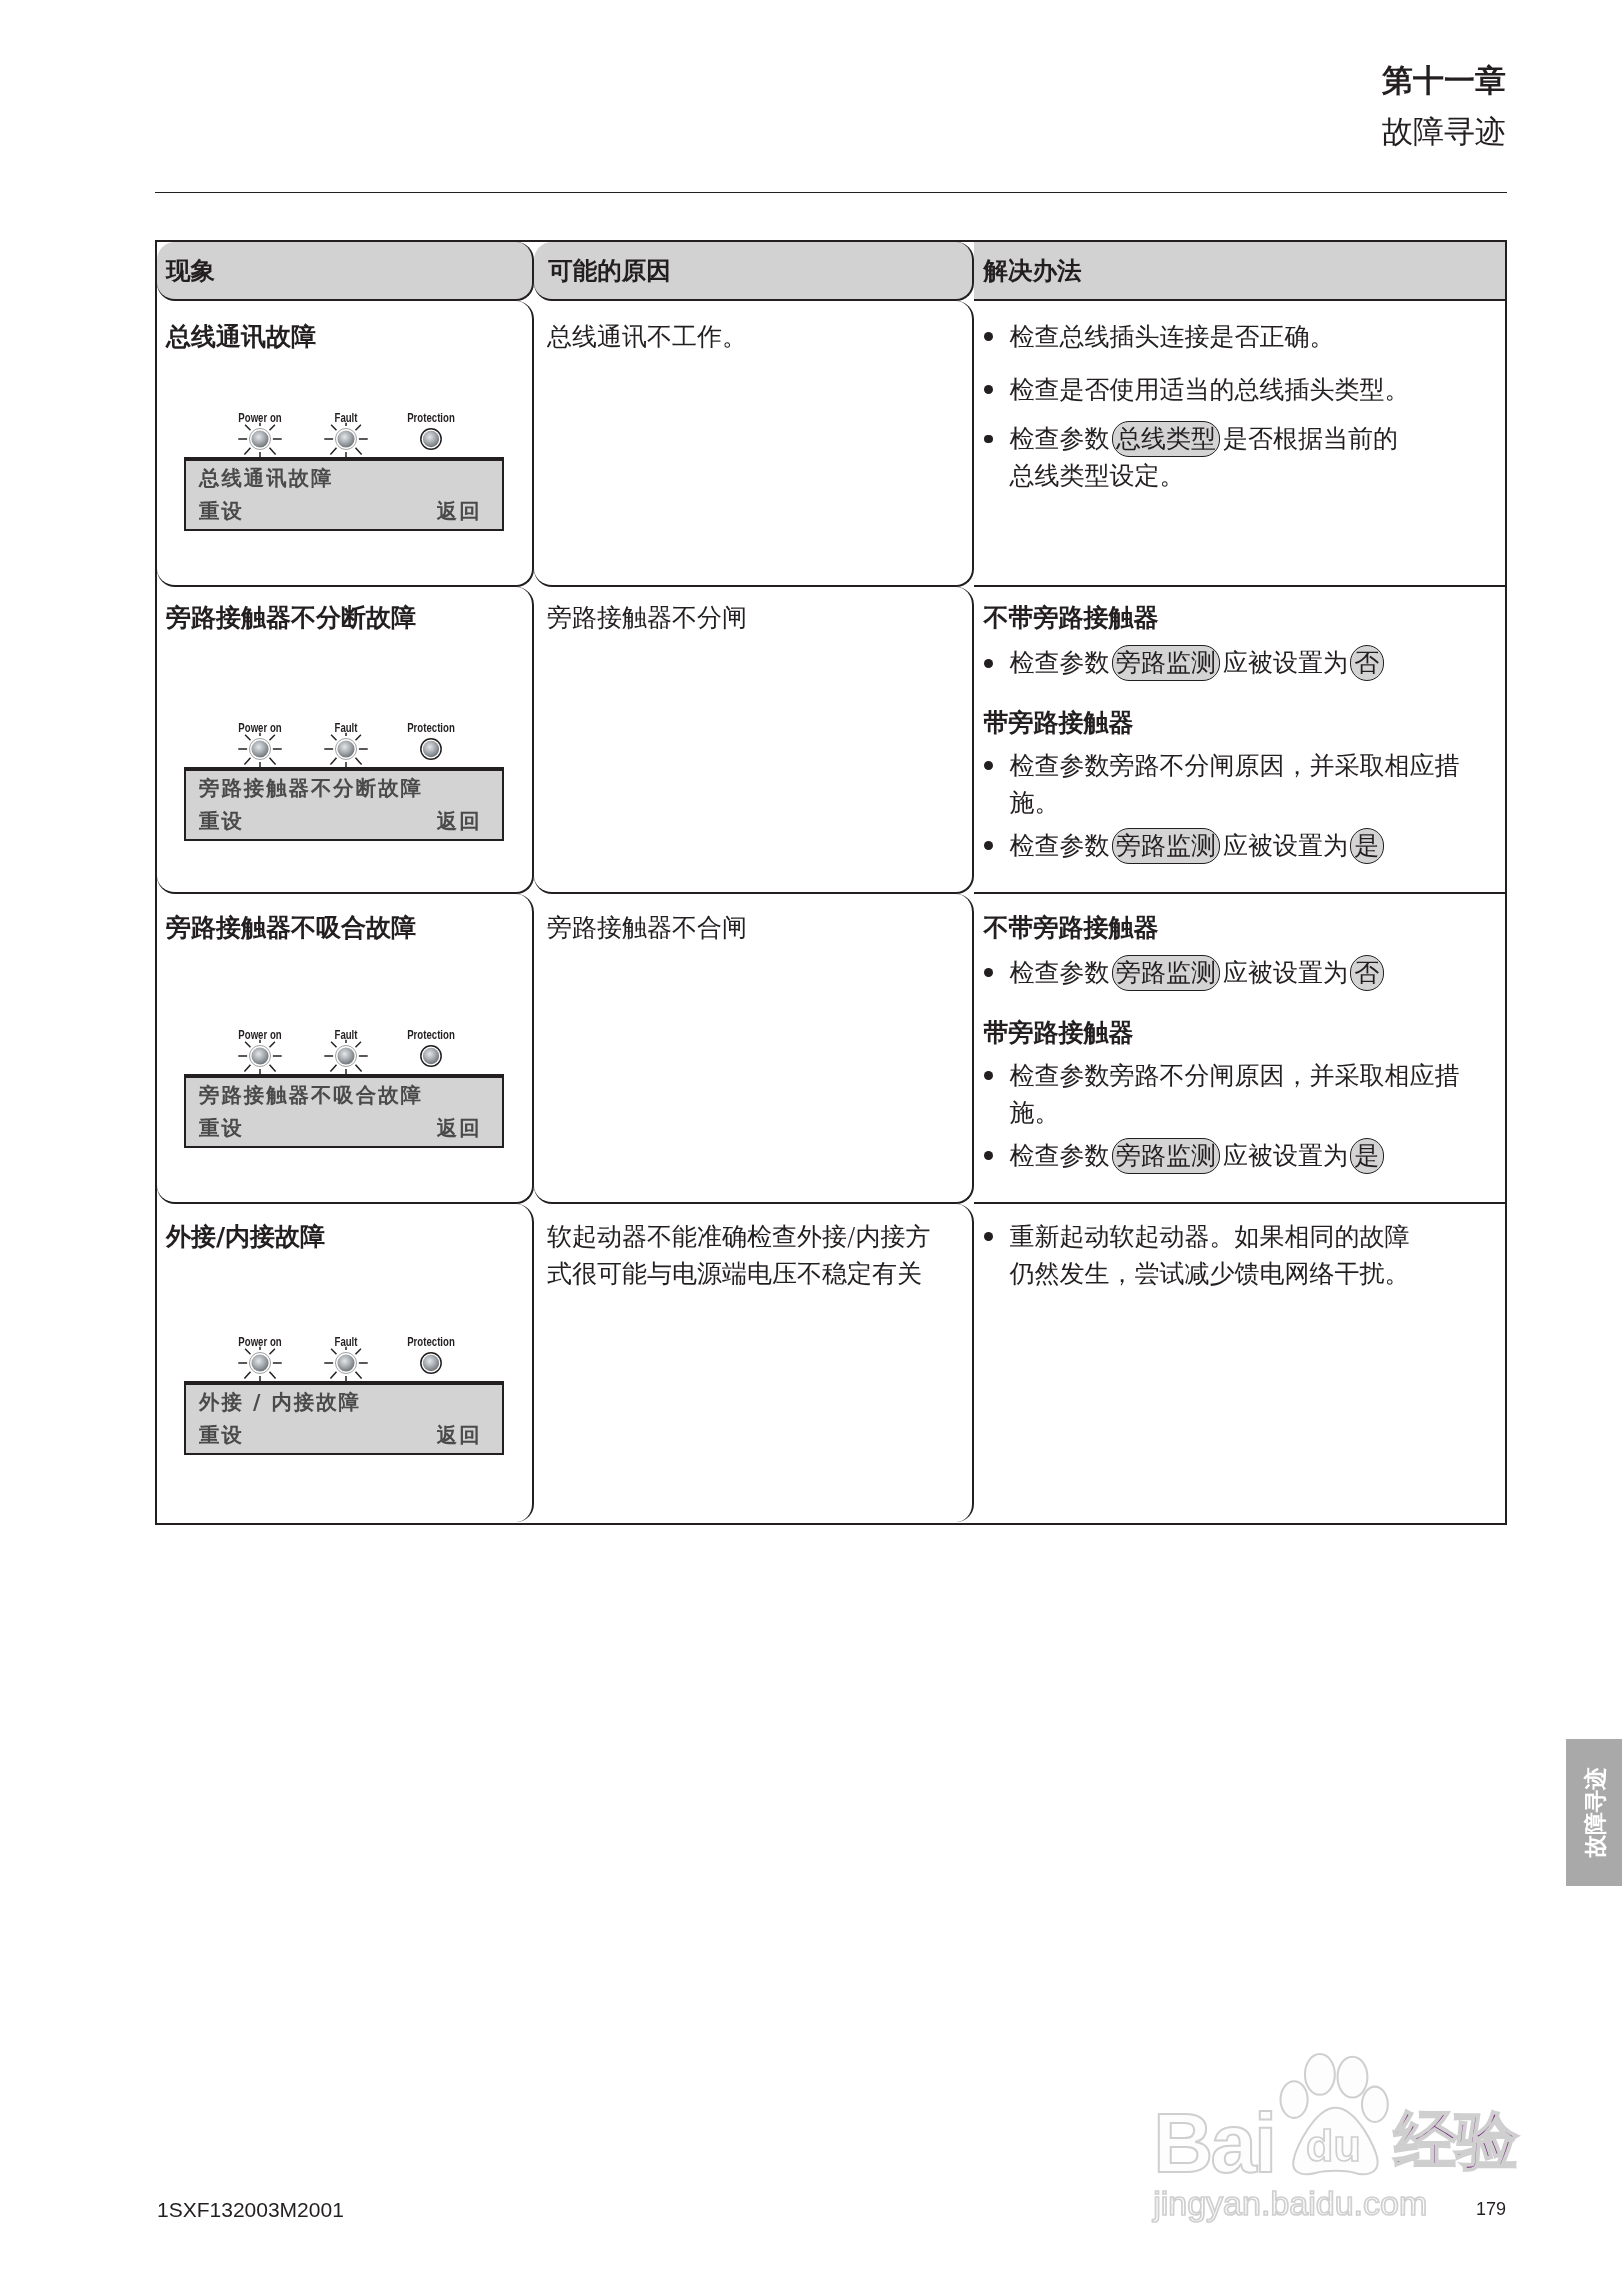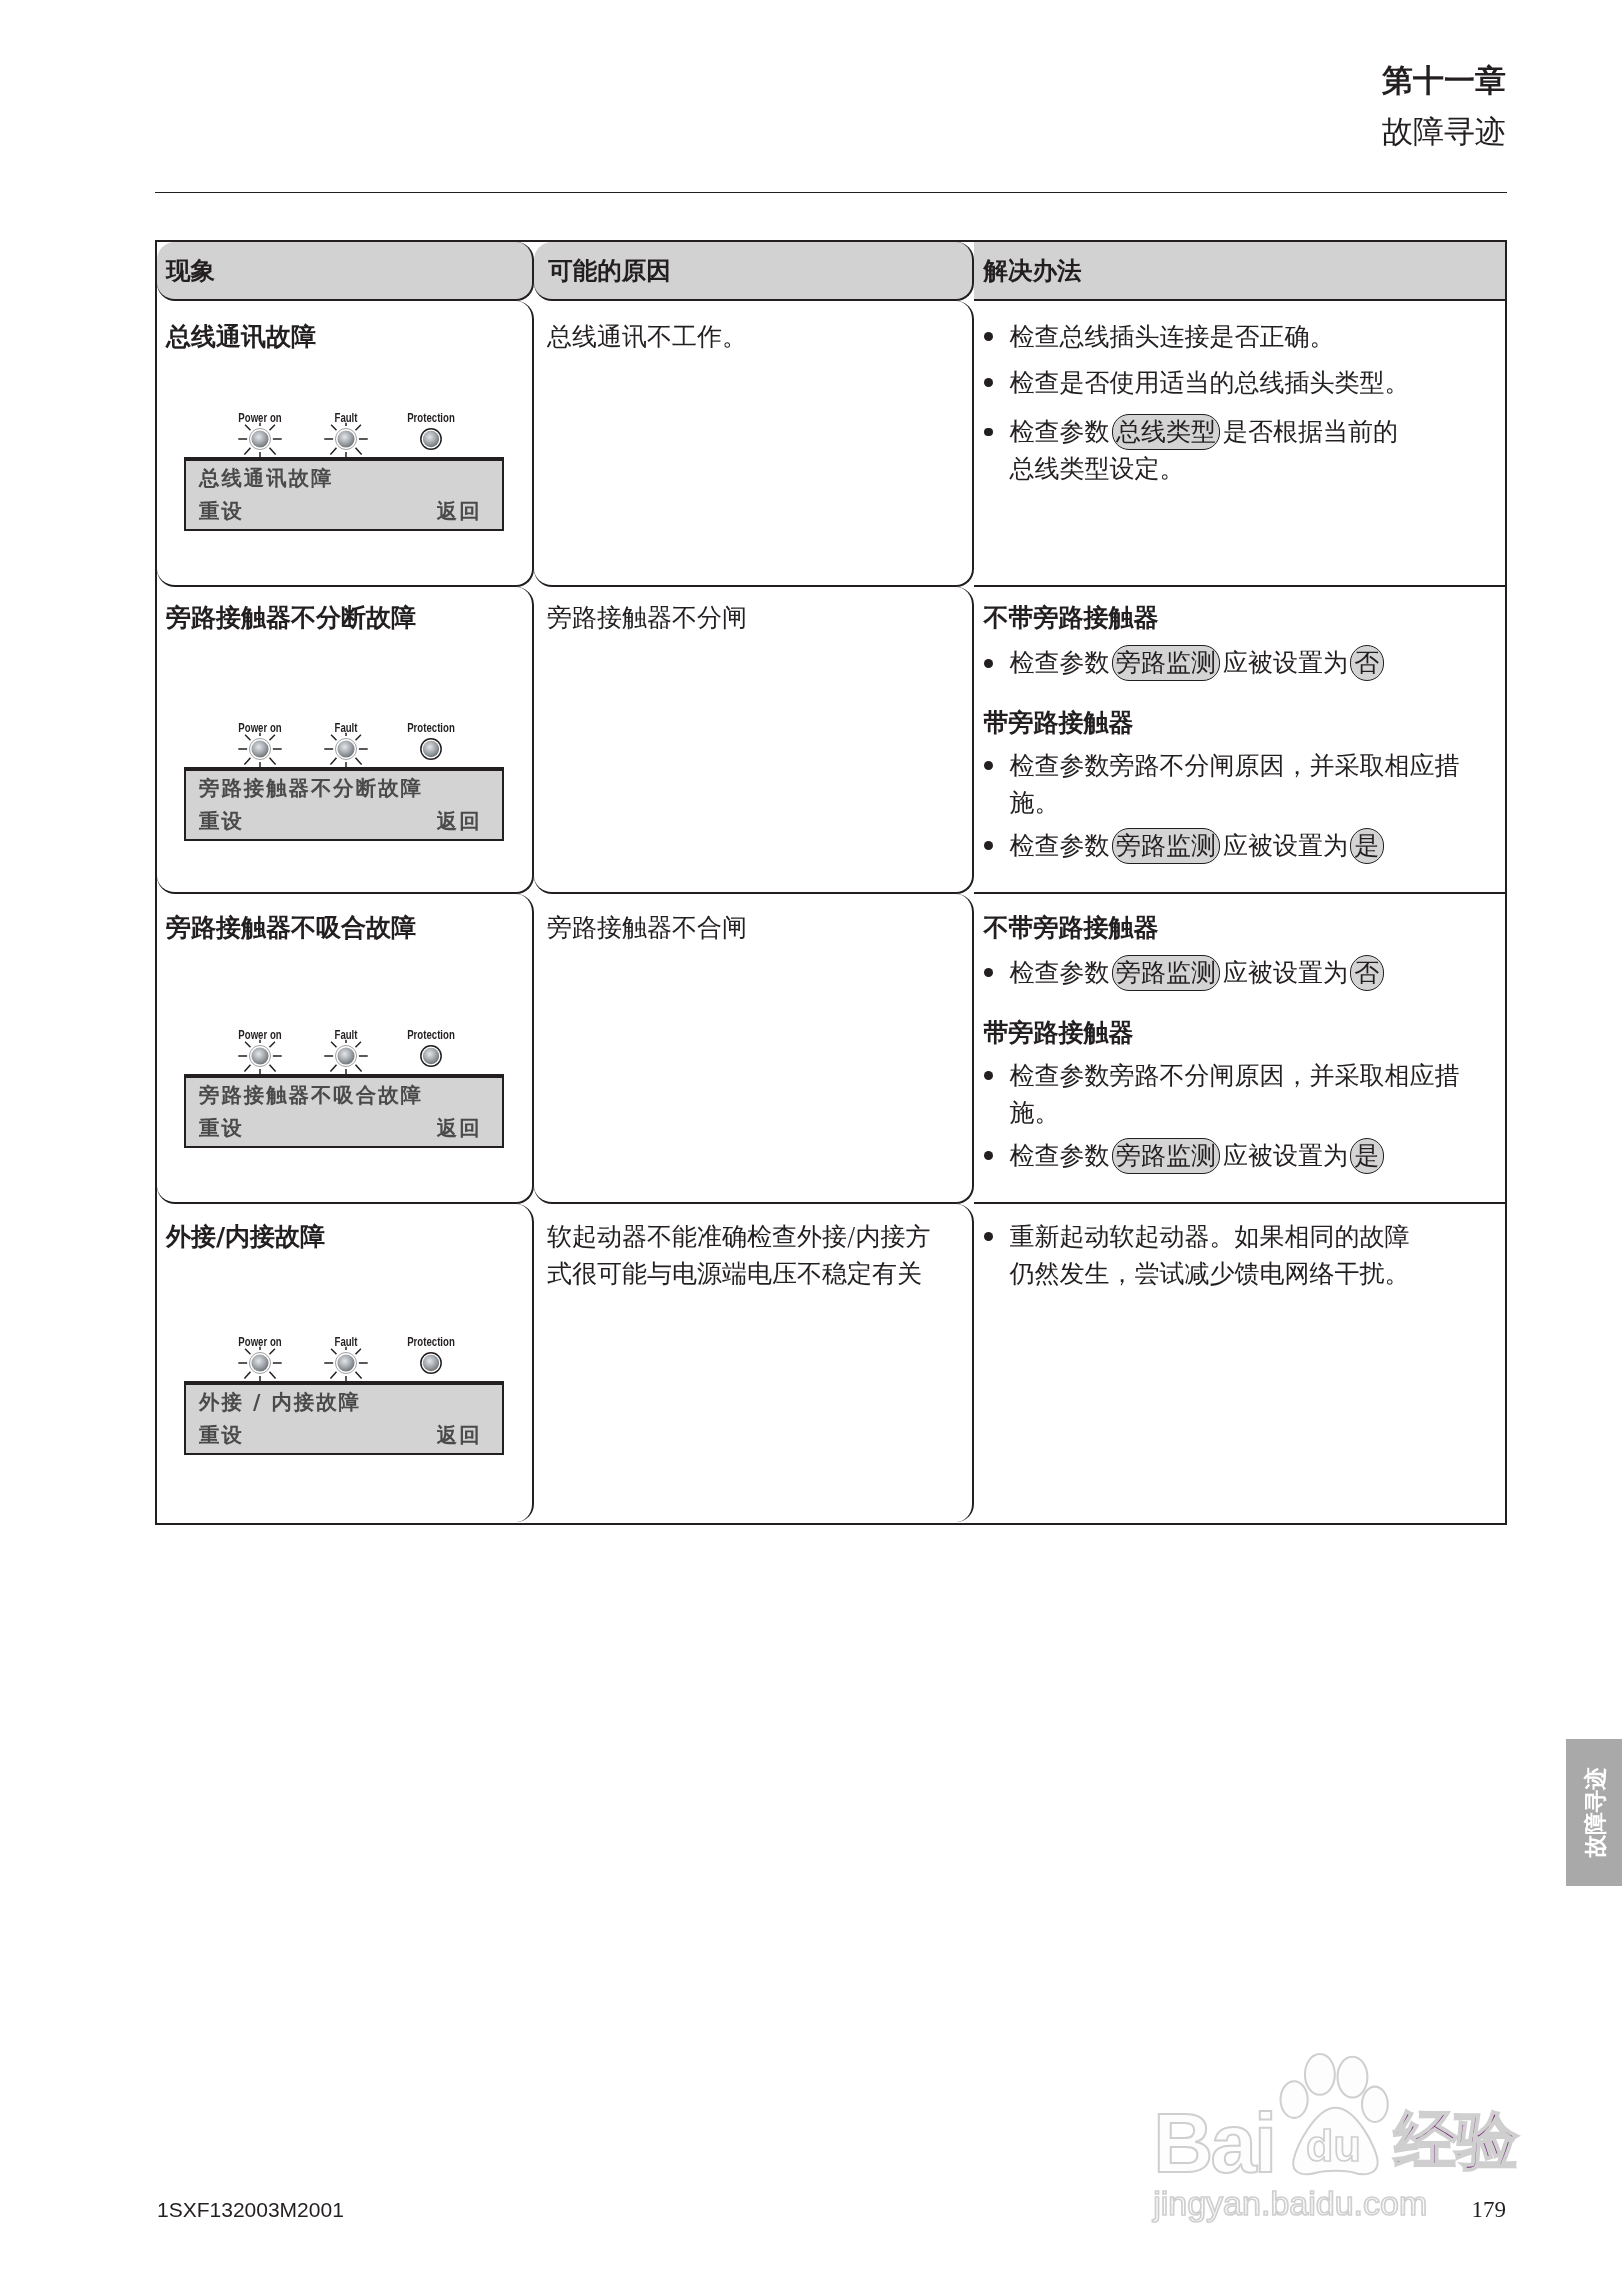--- a/index.html
+++ b/index.html
@@ -21,21 +21,21 @@
   .cell{position:relative;}
   .c1,.c2{border-right:2px solid var(--ink);border-radius:18px;}
   .rb{border-bottom:2px solid var(--ink);}
   .th{background:var(--header-fill);font-size:24.5px;font-weight:bold;line-height:57px;white-space:nowrap;}
   .th.c1{padding-left:8.9px;} .th.c2{padding-left:14.3px;} .th.c3{padding-left:9.5px;}
   .bc{font-size:25px;line-height:37px;}
   .bc.c1{padding-left:8.9px;}
   .bc.c2{padding-left:13px;font-weight:300;}
   .bc.c3{padding-left:9.5px;padding-right:5.5px;font-weight:300;}
   .pt25{padding-top:17px;} .pt18{padding-top:12.3px;} .pt22{padding-top:15px;} .pt20{padding-top:13.6px;}
-  .mt9{margin-top:6.1px;} .mt12{margin-top:8.2px;} .mt18{margin-top:12.3px;} .mt20{margin-top:9px;} .mt33{margin-top:22.5px;}
+  .mt9{margin-top:6.1px;} .mt12{margin-top:8.2px;} .mt18{margin-top:12.3px;} .mt20{margin-top:16px;} .mt33{margin-top:22.5px;}
 
   .title{font-weight:bold;white-space:nowrap;height:37px;}
   .ln{white-space:nowrap;height:37px;}
   .sol-heading{font-weight:bold;white-space:nowrap;height:37px;}
   .bullet{position:relative;padding-left:26px;}
   .dot{position:absolute;left:0.7px;top:14.3px;width:8.9px;height:8.9px;border-radius:50%;background:var(--ink);}
   .pill{display:inline-block;vertical-align:top;margin:0.7px 2.7px 0 2px;height:36px;line-height:33px;padding:0 3.4px;
         border:1.4px solid var(--ink);border-radius:17px;background:var(--pill-fill);}
 
   .panel{position:absolute;left:27px;width:320px;height:121px;}
@@ -57,21 +57,21 @@
   .wm{position:absolute;left:1145px;top:2045px;width:395px;height:198px;z-index:0;pointer-events:none;}
   .wm-latin{position:absolute;left:8.2px;top:57px;font-family:"Liberation Sans","DejaVu Sans",sans-serif;font-weight:bold;
             font-size:83px;line-height:83px;letter-spacing:-2.7px;color:#fdfdfd;-webkit-text-stroke:2px var(--watermark);white-space:nowrap;}
   .wm-paw{position:absolute;left:129px;top:6.8px;width:123px;height:129px;}
   .wm-cn{position:absolute;left:249px;top:63px;font-size:63px;line-height:65px;font-weight:bold;color:#701a75;
          -webkit-text-stroke:2px var(--watermark);letter-spacing:-1.4px;white-space:nowrap;}
   .wm-url{position:absolute;left:8.2px;top:136px;font-family:"Liberation Sans","DejaVu Sans",sans-serif;font-size:34px;line-height:45px;
           color:#fdfdfd;-webkit-text-stroke:1.7px var(--watermark);white-space:nowrap;text-align:right;}
 
   .doc-no{position:absolute;left:157px;top:2199px;font-family:"Liberation Sans","DejaVu Sans",sans-serif;font-size:21px;line-height:21px;color:var(--ink);z-index:2;}
-  .page-no{position:absolute;right:117px;top:2199px;font-family:Liberation Serif, serif;font-size:23px;line-height:21px;color:var(--ink);z-index:2;}
+  .page-no{position:absolute;right:117px;top:2199px;font-family:Liberation Sans, sans-serif;font-size:18px;line-height:21px;color:var(--ink);z-index:2;}
 </style>
 </head>
 <body>
 
 <svg width="0" height="0" style="position:absolute;left:0;top:0">
   <defs>
     <radialGradient id="led-grad" cx="0.42" cy="0.38" r="0.66">
       <stop offset="0" stop-color="#e4e7ea"></stop>
       <stop offset="0.5" stop-color="#a9aeb3"></stop>
       <stop offset="1" stop-color="#6a6f74"></stop>

